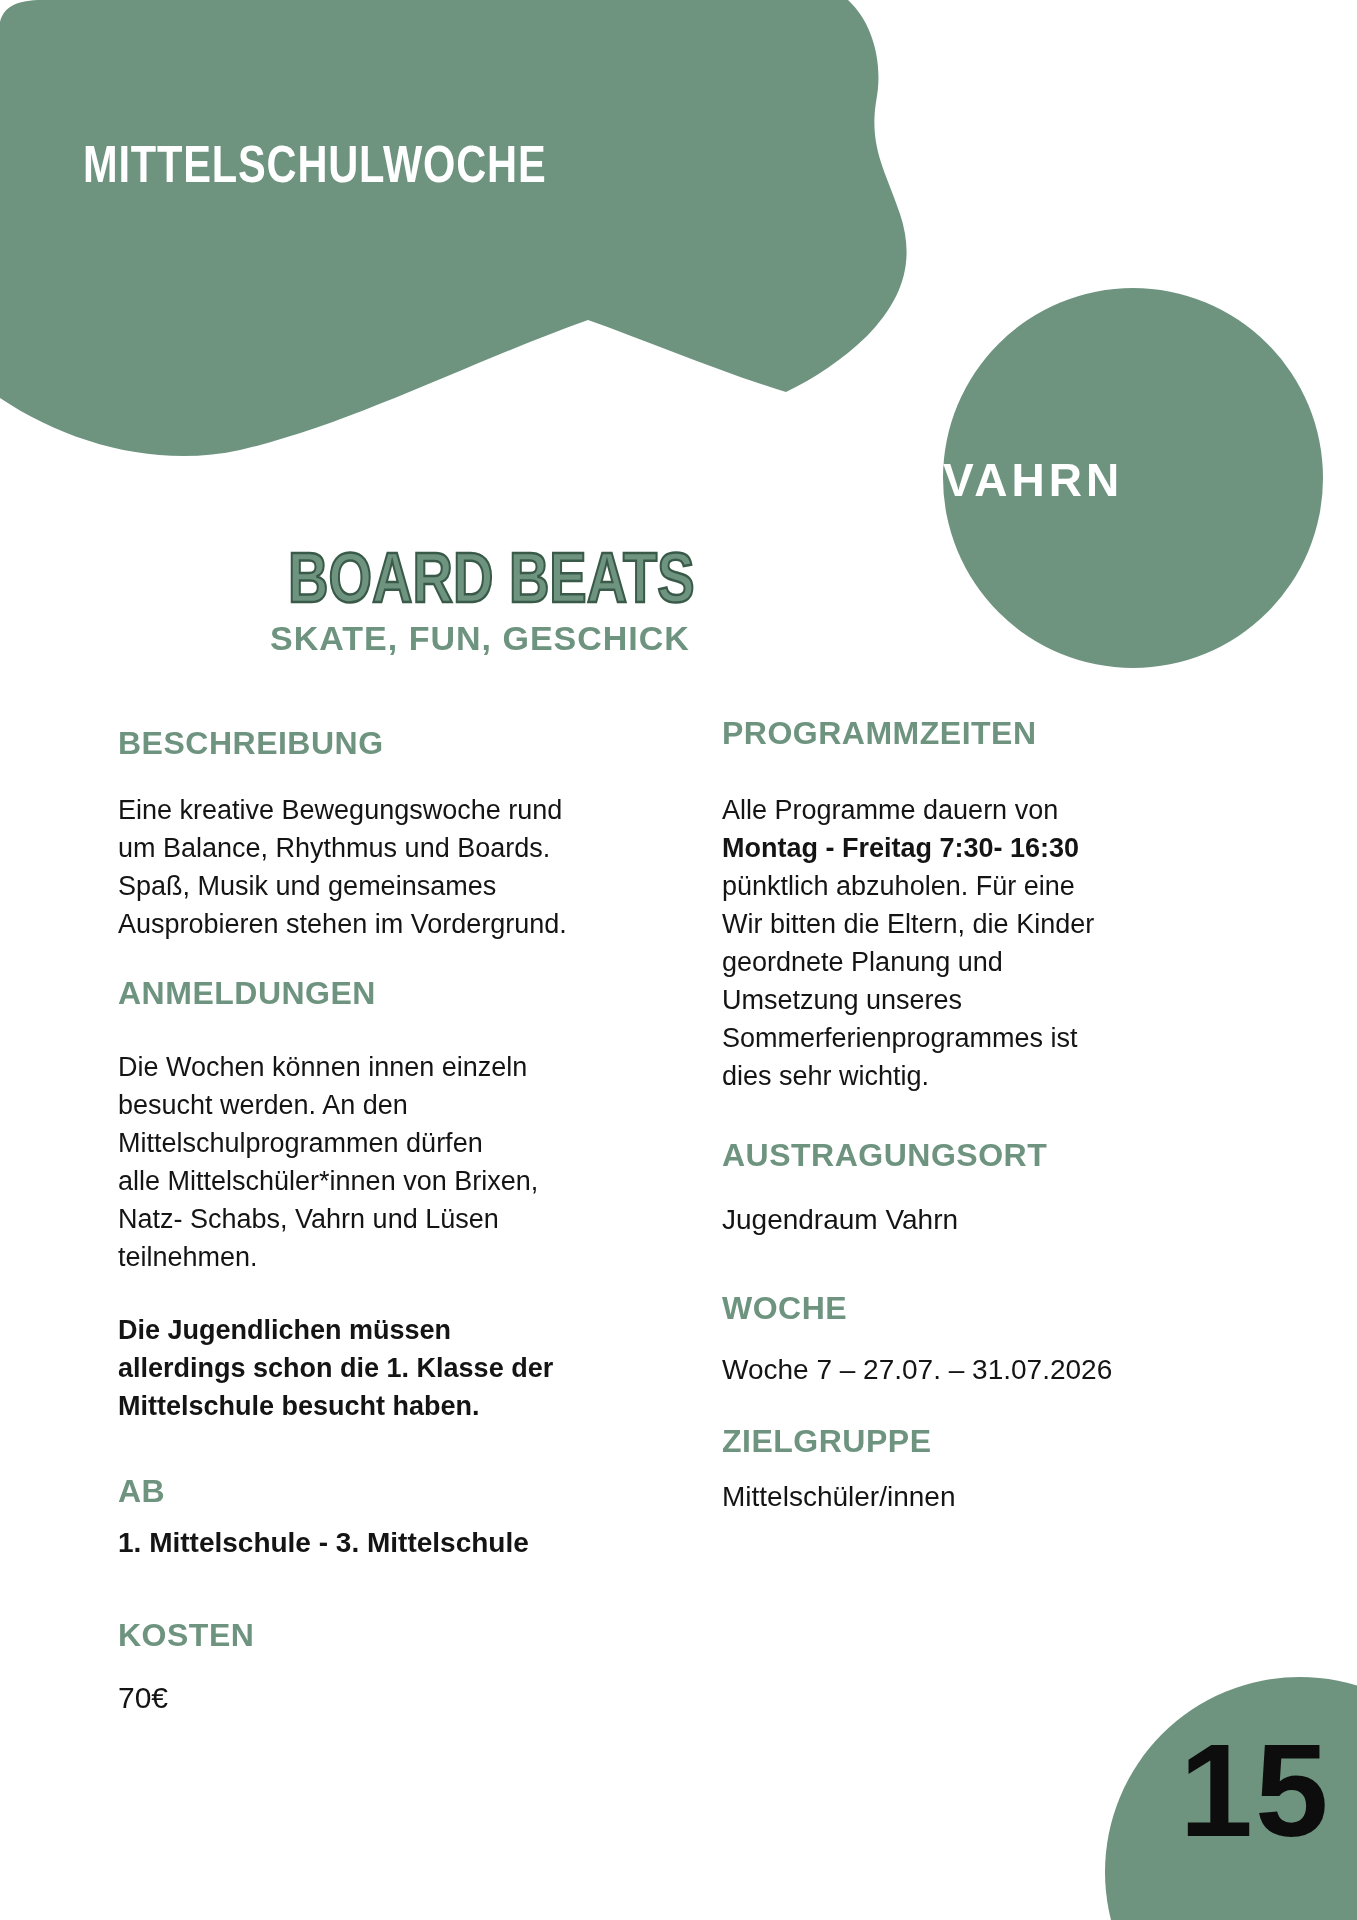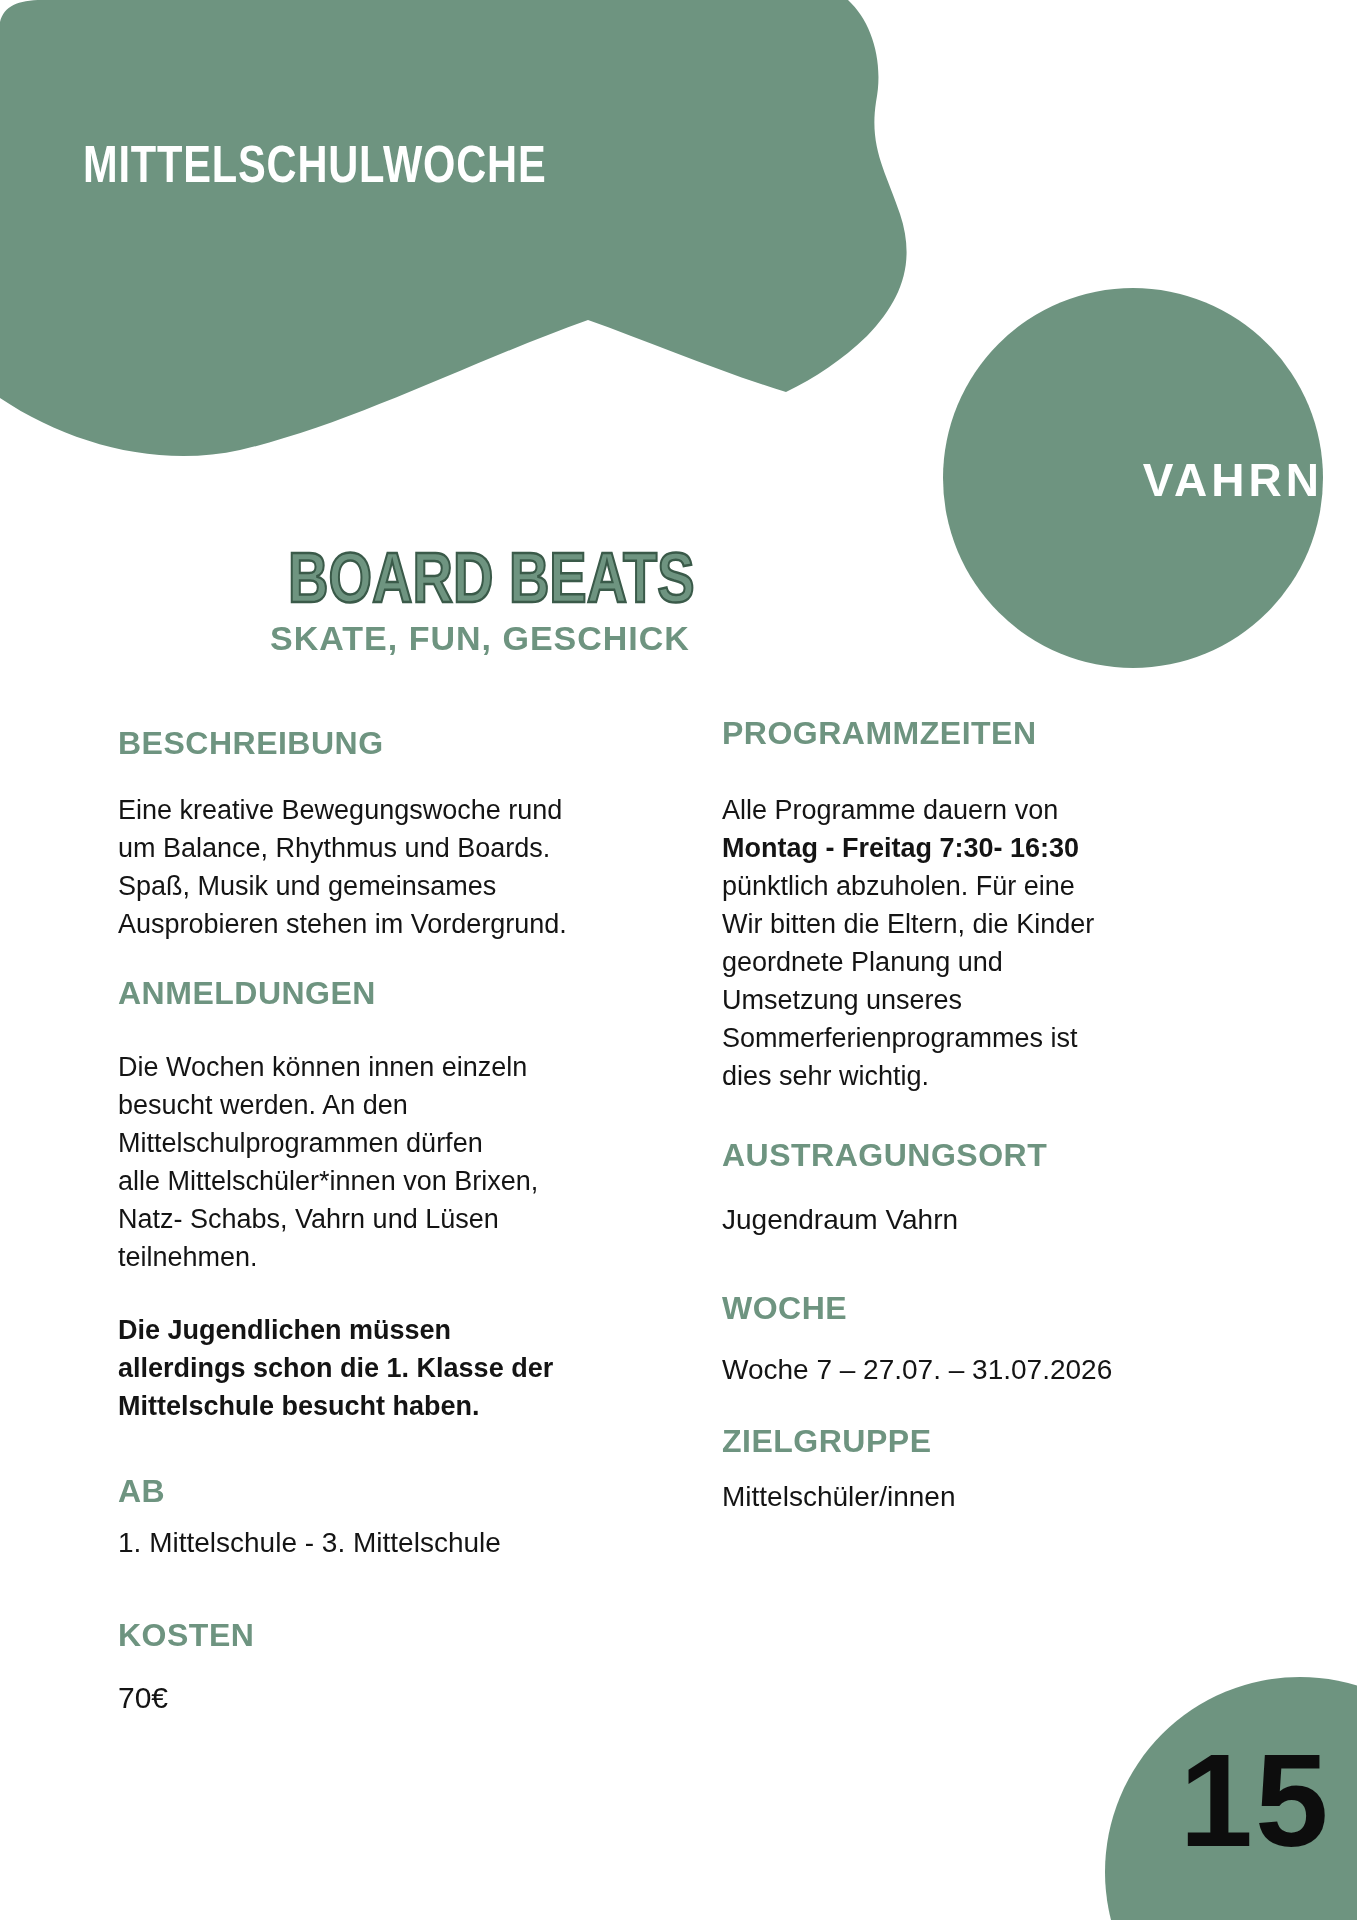--- a/index.html
+++ b/index.html
@@ -15,21 +15,21 @@
     position:absolute; left:83px; top:138px;
     font-size:52px; font-weight:bold; color:#ffffff;
     letter-spacing:1px; line-height:1;
     transform:scaleX(0.80); transform-origin:left top;
     white-space:nowrap;
   }
   .vahrn-circle {
     position:absolute; left:943px; top:288px;
     width:380px; height:380px; border-radius:50%;
     background:#6E9480;
-    display:flex; align-items:center; justify-content:flex-end;
+    display:flex; align-items:center; justify-content:flex-start;
   }
   .vahrn-label {
     font-size:46px; font-weight:bold; color:#ffffff;
     letter-spacing:4px; line-height:1; padding-top:4px;
   }
   .title-block {
     position:absolute; left:240px; top:0; width:480px;
     text-align:center;
   }
   .main-title {
@@ -65,21 +65,21 @@
   }
   .page-circle {
     position:absolute; left:1105px; top:1677px;
     width:390px; height:390px; border-radius:50%;
     background:#6E9480;
   }
   .page-number {
     position:absolute; left:1155px; top:1725px; width:200px;
     text-align:center;
     font-size:132px; font-weight:bold; color:#0d0d0d;
-    line-height:1; letter-spacing:2px;margin-top:10px;
+    line-height:1; letter-spacing:2px;
   }
 </style>
 </head>
 <body>
 
 <div class="page">
 
   <svg class="blob-svg" width="960" height="480" viewBox="0 0 960 480" aria-hidden="true">
     <path d="M 0 398
              C 70 445, 160 468, 240 450
@@ -125,21 +125,21 @@
       <div class="line">teilnehmen.</div>
     </div>
 
     <div class="body-text bold" style="top:1311px">
       <div class="line">Die Jugendlichen müssen</div>
       <div class="line">allerdings schon die 1. Klasse der</div>
       <div class="line">Mittelschule besucht haben.</div>
     </div>
 
     <div class="h" style="top:1475px">AB</div>
-    <div class="value-text" style="top:1526px; font-weight:normal">1. Mittelschule - 3. Mittelschule</div>
+    <div class="value-text" style="top:1526px; font-weight:bold">1. Mittelschule - 3. Mittelschule</div>
 
     <div class="h" style="top:1619px">KOSTEN</div>
     <div class="value-text" style="top:1680px; font-size:30px">70€</div>
   </div>
 
   <div class="col col-right">
 
     <div class="h" style="top:717px">PROGRAMMZEITEN</div>
     <div class="body-text" style="top:791px">
       <div class="line">Alle Programme dauern von</div>

